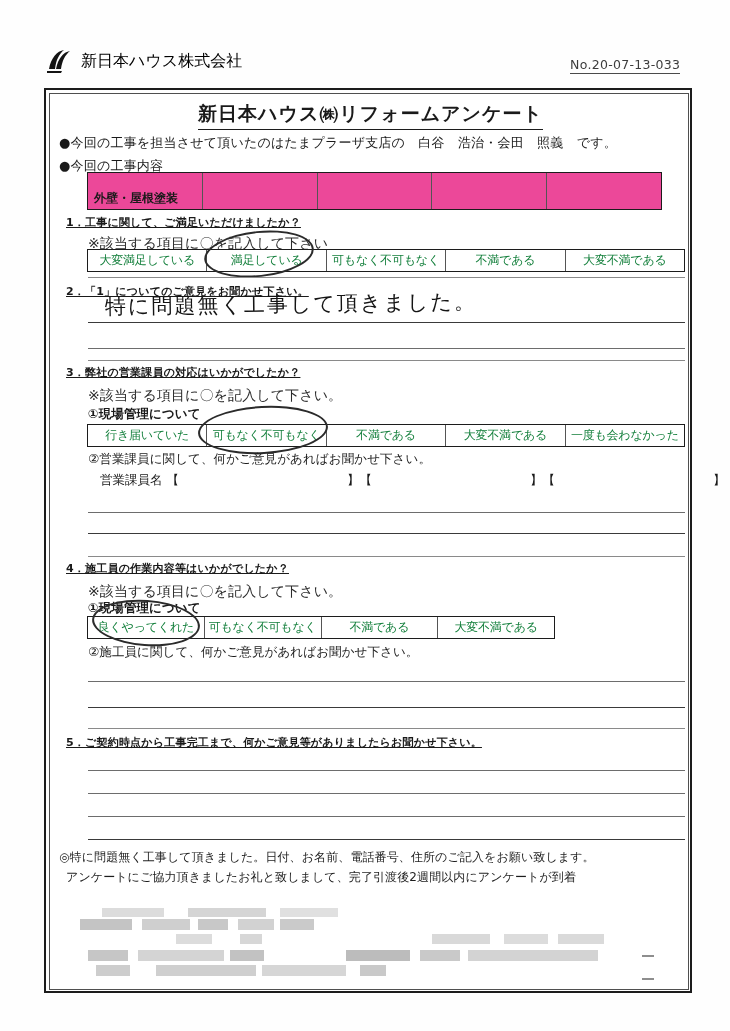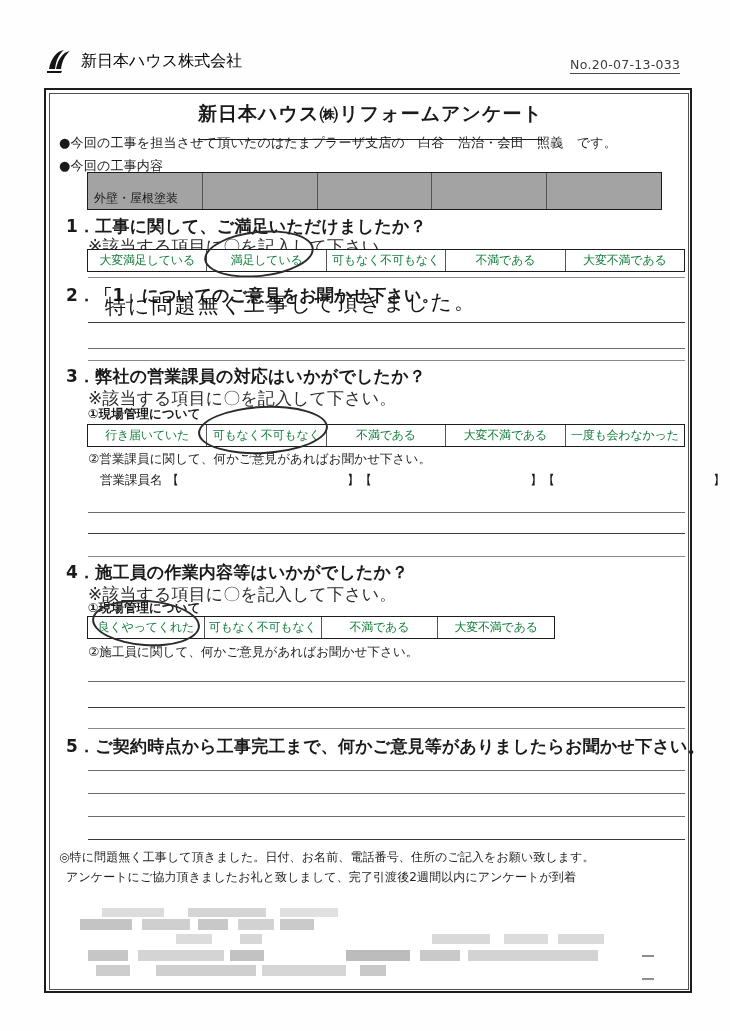--- a/index.html
+++ b/index.html
@@ -40,25 +40,25 @@
   #frame-inner {
     position: absolute; left: 3px; top: 3px;
     width: 640px; height: 897px;
     border: 1px solid #4f4f4f;
   }
 
   
   .t { position: absolute; white-space: nowrap; color: #1a1a1a; }
   .title {
     font-size: 19px; font-weight: bold; letter-spacing: 1px;
-    border-bottom: 1.6px solid #1c1c1c; padding-bottom: 12px;
+    border-bottom: 1.6px solid #1c1c1c; padding-bottom: 2px;
   }
   .lead { font-size: 13px; letter-spacing: 0.2px; }
-  .qhead { font-size: 17px; font-weight: bold; letter-spacing: 0.2px; }
-  .note { font-size: 17px; letter-spacing: 0.1px; color: #2b2b2b; }
+  .qhead { font-size: 11px; font-weight: bold; letter-spacing: 0.2px; text-decoration: underline; }
+  .note { font-size: 14px; letter-spacing: 0.1px; color: #2b2b2b; }
   .sub { font-size: 12.5px; font-weight: bold; letter-spacing: 0.1px; }
   .subq { font-size: 12.5px; letter-spacing: 0.1px; }
   .footer-line { font-size: 12px; letter-spacing: 0.1px; color: #1d1d1d; }
 
   
   .opt-table {
     position: absolute;
     display: flex;
     border: 1.6px solid #1c1c1c;
     background: #fff;
@@ -72,21 +72,22 @@
     letter-spacing: -0.2px;
   }
   .opt-cell:last-child { border-right: none; }
 
   
   #work-table {
     position: absolute; left: 87px; top: 172px;
     width: 575px; height: 38px;
     display: flex;
     border: 1.4px solid #1c1c1c;
-    background: #a3a3a3;
+    background: #ec4899;
+    font-weight: bold;
   }
   #work-table .wcell {
     flex: 1 1 0;
     border-right: 1px solid #555;
     display: flex; align-items: flex-end; justify-content: flex-start;
     padding: 0 0 2px 6px;
     font-size: 12px; color: #1a1a1a; white-space: nowrap;
   }
   #work-table .wcell:last-child { border-right: none; }
 

